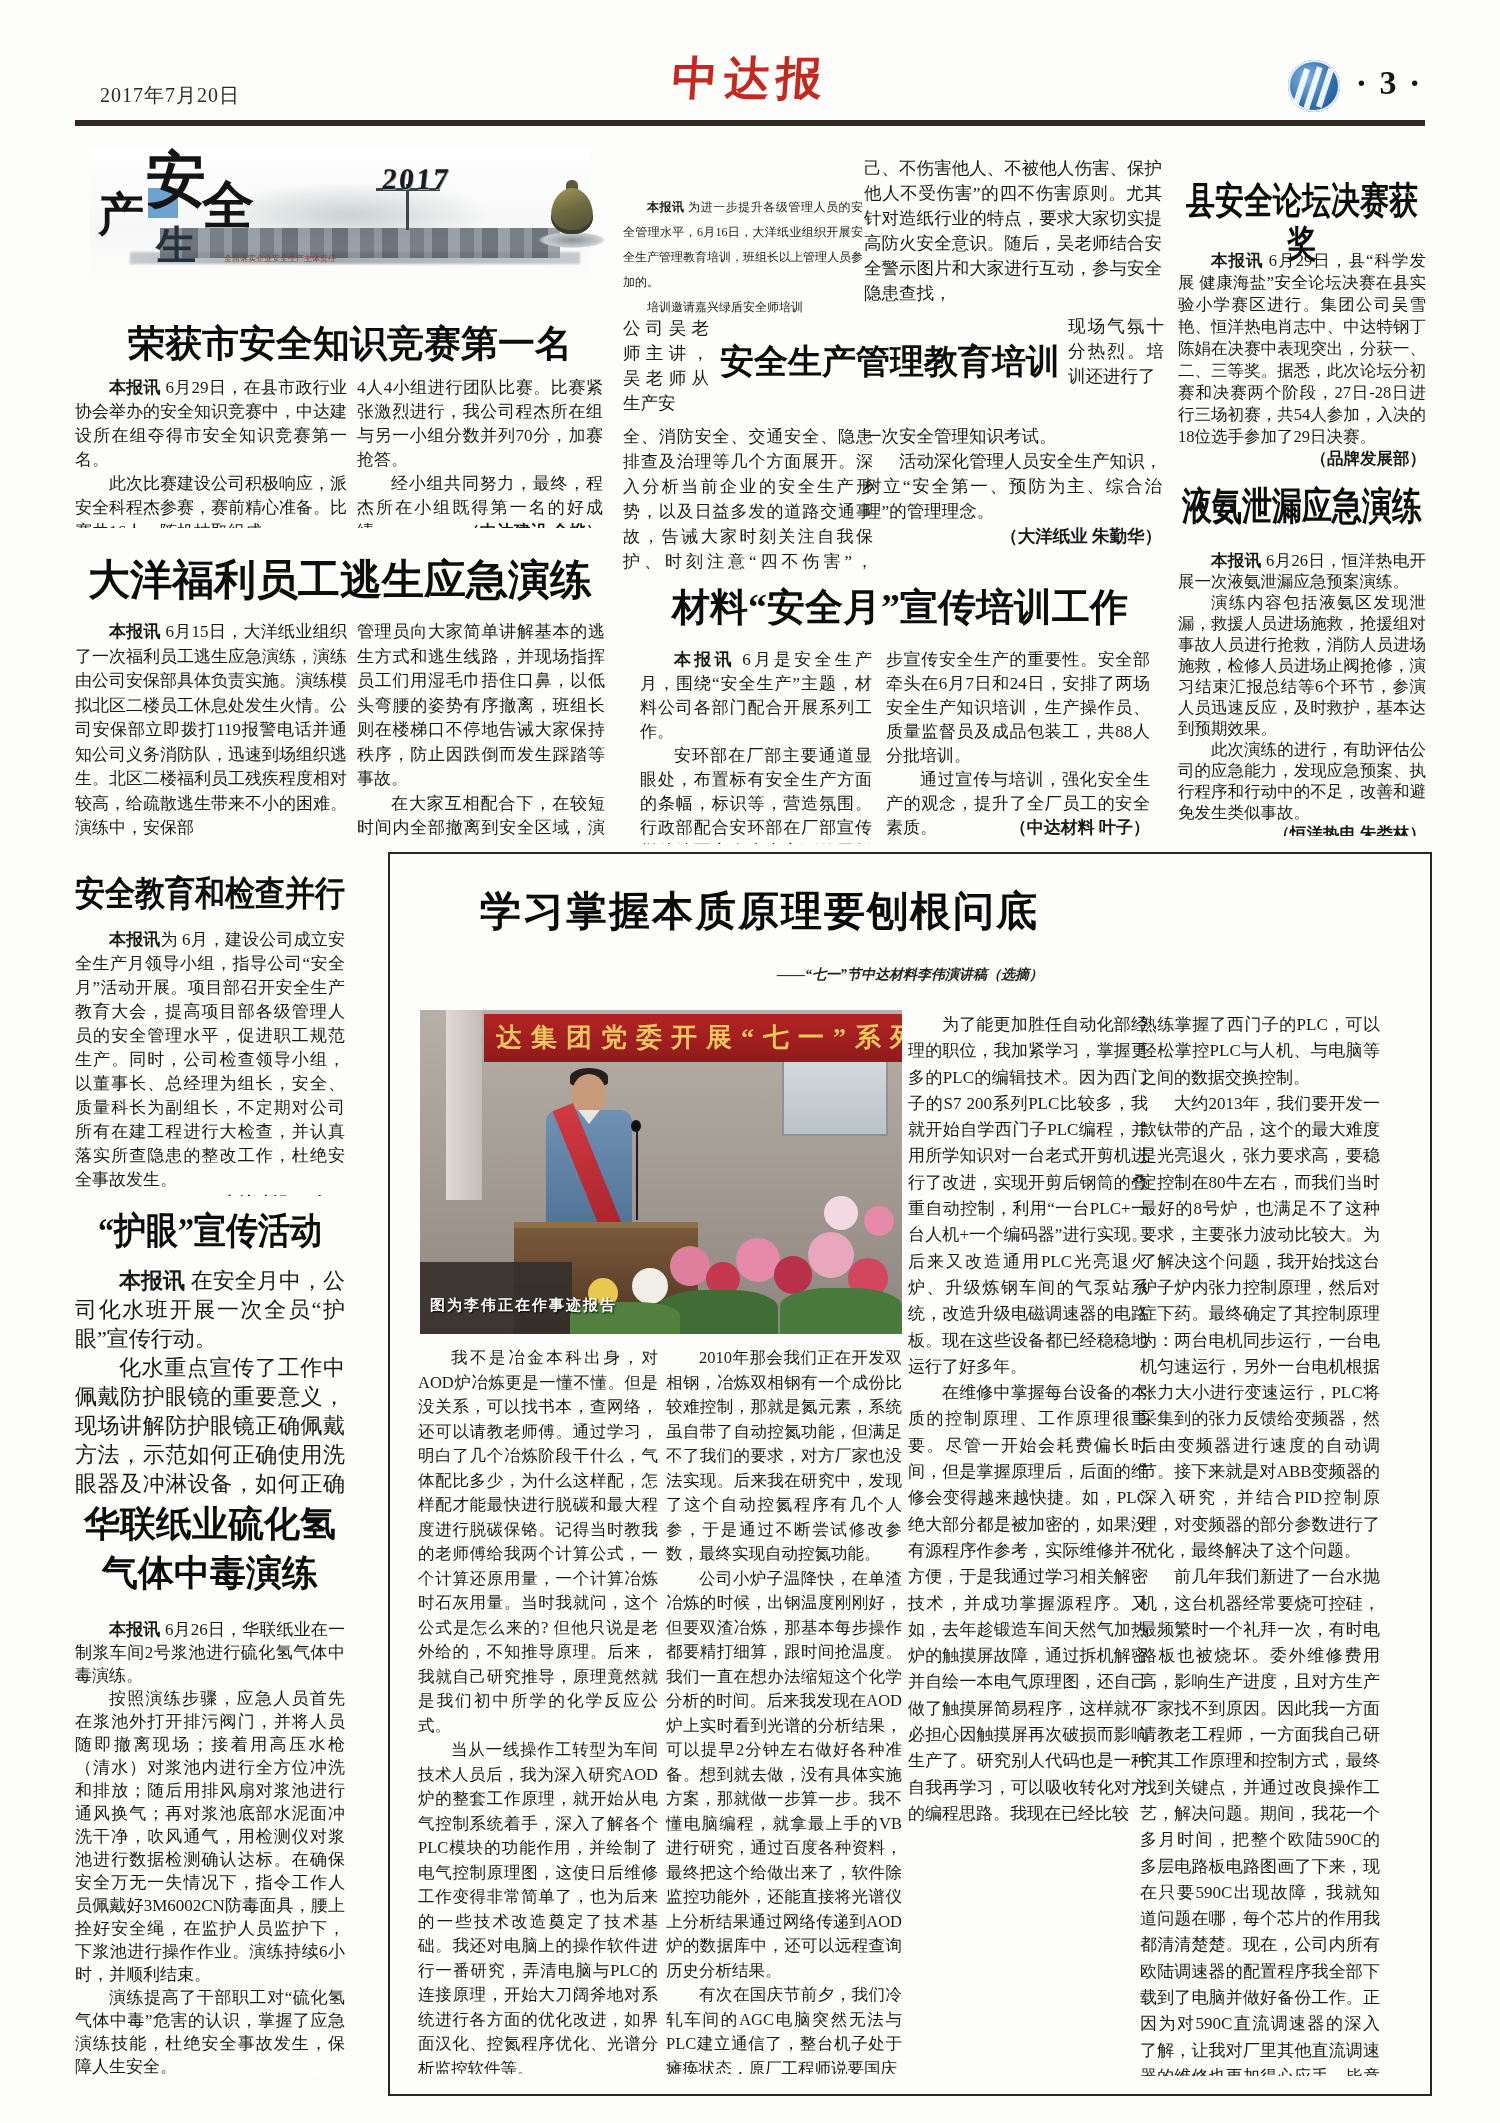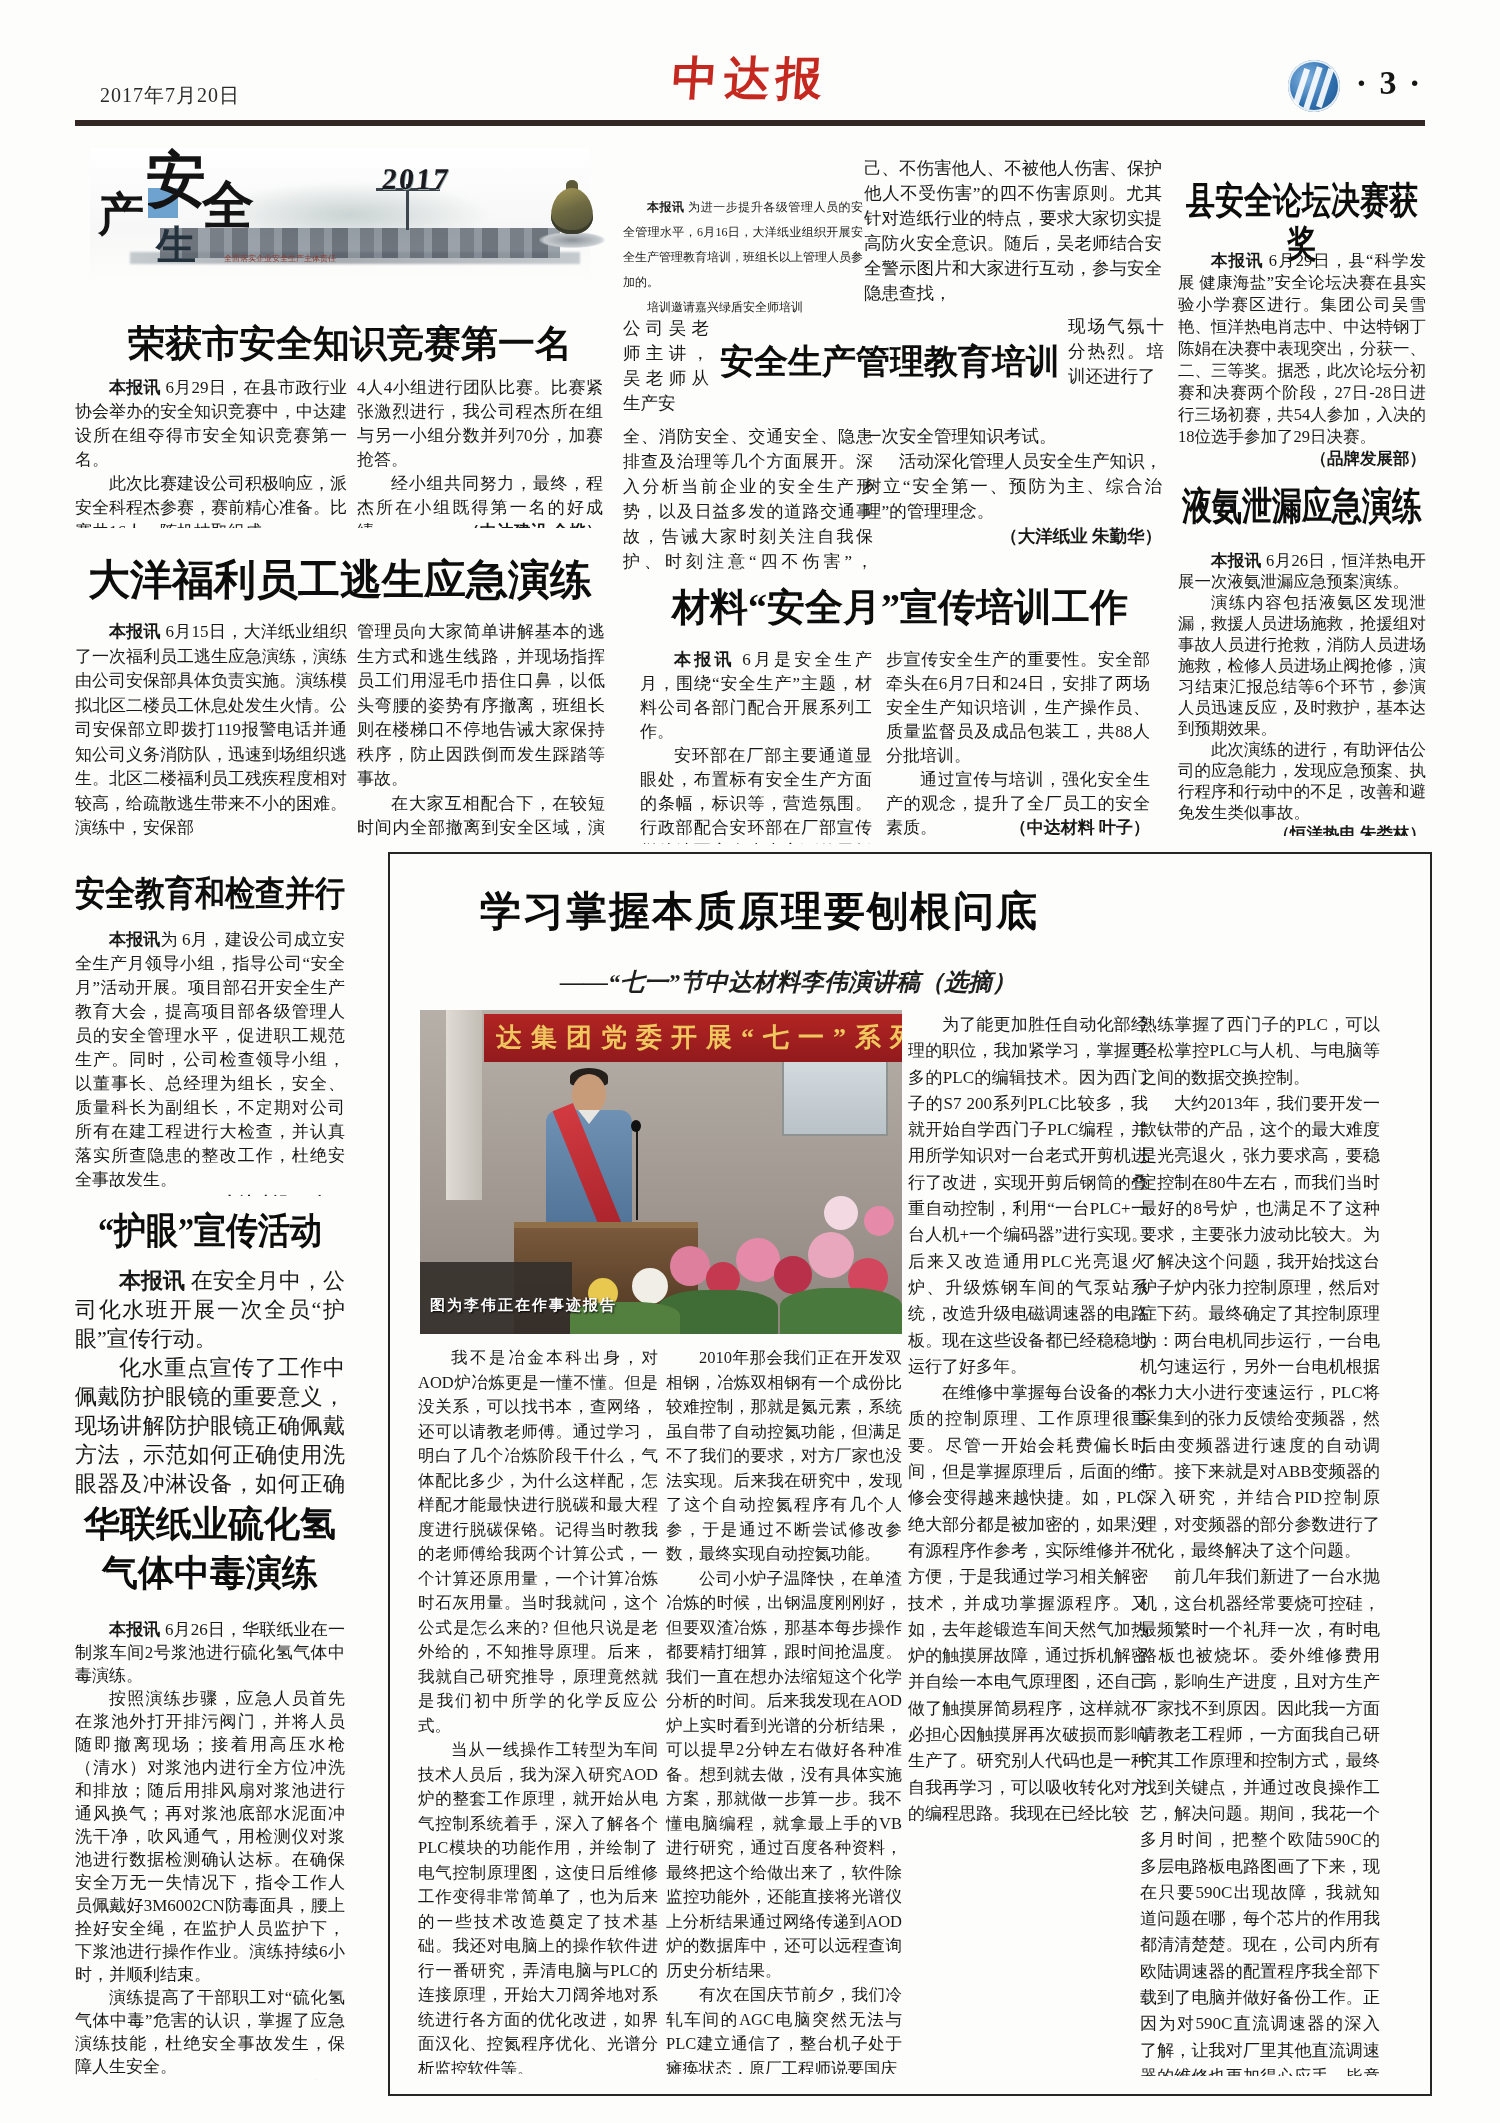--- a/index.html
+++ b/index.html
@@ -43,21 +43,21 @@
      background:radial-gradient(ellipse at center,#8b9298 0%,#c6cbce 60%,rgba(255,255,255,0) 75%);}
   .bell-body{position:absolute;left:6px;top:8px;width:42px;height:46px;
      border-radius:50% 50% 46% 46% / 62% 62% 38% 38%;
      background:linear-gradient(160deg,#a89a57 0%,#6e6a42 45%,#4c4c38 100%);
      box-shadow:inset 0 -4px 0 #3b3b2c;}
   .bell-crown{position:absolute;left:21px;top:0;width:12px;height:10px;border-radius:50% 50% 0 0;
      background:#5d5a3a;}
   
   .fbox{border:2px solid #262626;background:#fdfdfc;}
   .ftitle{font-weight:900;font-size:41px;letter-spacing:2px;color:#0b0b0b;}
-  .fsub{font-size:24px;font-weight:700;font-style:italic;color:#1f1f1f;}
+  .fsub{font-size:14px;font-weight:700;font-style:italic;text-align:center;color:#1f1f1f;}
   
   .photo{background:linear-gradient(180deg,#b7b0a8 0%,#a29a92 55%,#8e867e 100%);overflow:hidden;}
   .photo *{position:absolute;}
   .pillar{left:26px;top:0;width:36px;height:190px;background:linear-gradient(90deg,#e0dcd5,#c2bdb5);}
   .screen{left:362px;top:50px;width:102px;height:72px;background:linear-gradient(180deg,#d3dade,#b9c2c8);
           border:2px solid #8f938f;}
   .pbanner{left:64px;top:4px;width:418px;height:48px;background:linear-gradient(180deg,#b22423,#911a1c);
            overflow:hidden;}
   .pbanner span{position:static;display:block;line-height:48px;padding:0 12px;white-space:nowrap;
            color:#efc75f;font-size:26px;font-weight:700;letter-spacing:9px;}

